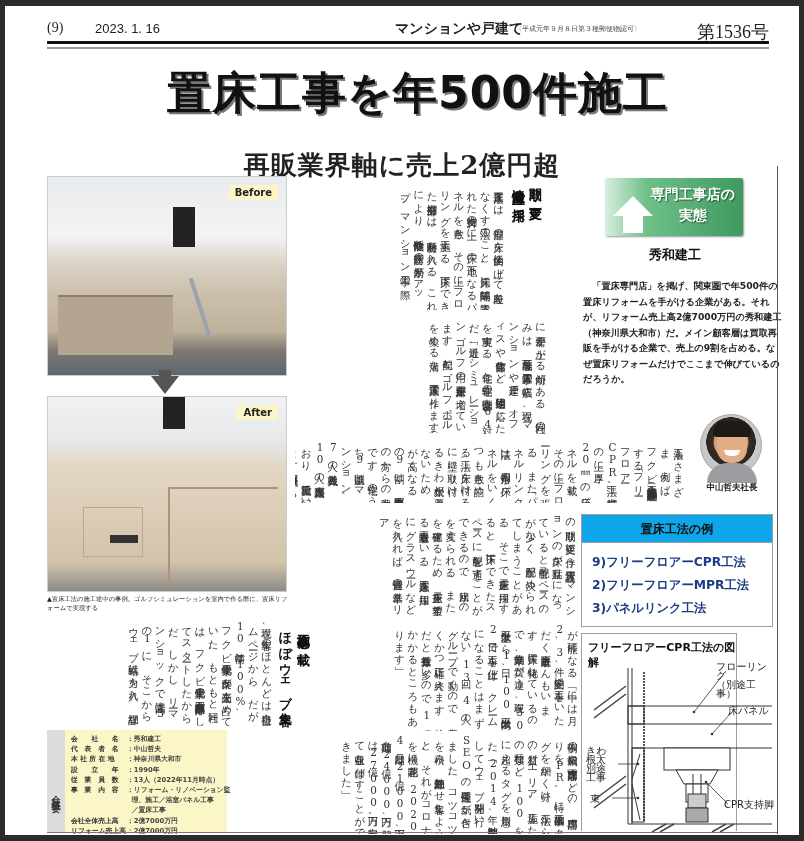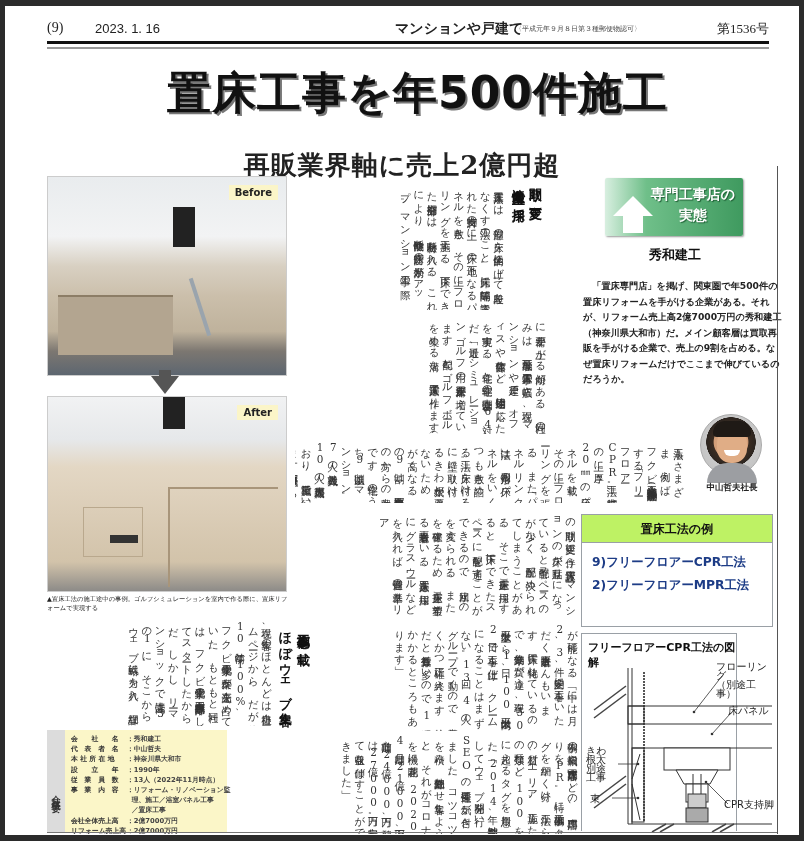--- a/index.html
+++ b/index.html
@@ -10,21 +10,21 @@
     background: #fff; overflow: hidden;
   }
   .header-bar {
     position: absolute; left: 42px; top: 10px; width: 722px; height: 26px;
     font-family: "Liberation Serif", serif; color: #222;
   }
   .header-bar .issue-num { position: absolute; left: 0; top: 4px; font-size: 14px; }
   .header-bar .date { position: absolute; left: 48px; top: 5px; font-size: 13px; font-family: "Liberation Sans", sans-serif; }
   .header-bar .paper-name { position: absolute; left: 348px; top: 4px; font-size: 14px; font-weight: bold; }
   .header-bar .postal { position: absolute; left: 468px; top: 8px; font-size: 7px; color: #444; }
-  .header-bar .edition { position: absolute; right: 0; top: 4px; font-size: 13px; margin-left: 20px; }
+  .header-bar .edition { position: absolute; right: 0; top: 4px; font-size: 18px; margin-left: 20px; }
   .rule-thick { position: absolute; left: 42px; top: 35px; width: 722px; height: 3px; background: #111; }
   .rule-thin { position: absolute; left: 42px; top: 41px; width: 722px; height: 2px; background: #999; }
 
   .headline {
     position: absolute; left: 0; top: 58px; width: 794px; text-align: center;
     font-family: "DejaVu Sans", sans-serif; font-weight: bold; font-size: 44px; letter-spacing: 1px;
     color: #111; text-shadow: 2px 2px 0 #777; padding-left: 31px;
   }
   .subhead {
     position: absolute; left: 0; top: 118px; width: 794px; text-align: center;
@@ -112,21 +112,21 @@
   .portrait-caption {
     position: absolute; left: 680px; top: 476px; width: 94px; text-align: center;
     font-family: "DejaVu Sans", sans-serif; font-weight: bold; font-size: 8.5px; color: #222;
   }
 
   .method-box {
     position: absolute; left: 576px; top: 508px; width: 192px; height: 113px;
     border: 1px solid #9aa0a6; background: #fff;
   }
   .method-box .mb-head {
-    height: 28px; background: #bef264; border-bottom: 1px solid #9aa0a6; text-align: center;
+    height: 28px; background: #0ea5e9; border-bottom: 1px solid #9aa0a6; text-align: center;
     font-family: "DejaVu Sans", sans-serif; font-weight: bold; font-size: 12px; line-height: 28px; color: #111;
   }
   .method-box ul { list-style: none; padding: 8px 0 0 10px; }
   .method-box li {
     font-family: "DejaVu Sans", sans-serif; font-weight: bold; font-size: 12.3px; line-height: 23px; color: #1d3c86;
   }
   .diagram-box {
     position: absolute; left: 576px; top: 627px; width: 156px; height: 198px;
     border: 1px solid #9aa0a6; border-bottom: none; background: #fff;
   }
@@ -215,20 +215,21 @@
     <div class="hair"></div>
     <div class="smile"></div>
   </div>
   <div class="portrait-caption">中山哲夫社長</div>
 
   <div class="method-box">
     <div class="mb-head">置床工法の例</div>
     <ul>
       <li>9)フリーフロアーCPR工法</li>
       <li>2)フリーフロアーMPR工法</li>
+      <li>3)パネルリンク工法</li>
     </ul>
   </div>
 
   <div class="diagram-box">
     <div class="db-title">フリーフロアーCPR工法の図解</div>
     <svg width="192" height="198" style="position:absolute;left:0;top:0;">
 
       <line x1="46" y1="34" x2="46" y2="190" stroke="#333" stroke-width="1"></line>
       <line x1="50" y1="34" x2="50" y2="190" stroke="#333" stroke-width="1"></line>
       <line x1="62" y1="38" x2="62" y2="188" stroke="#555" stroke-width="2" stroke-dasharray="2,1"></line>

